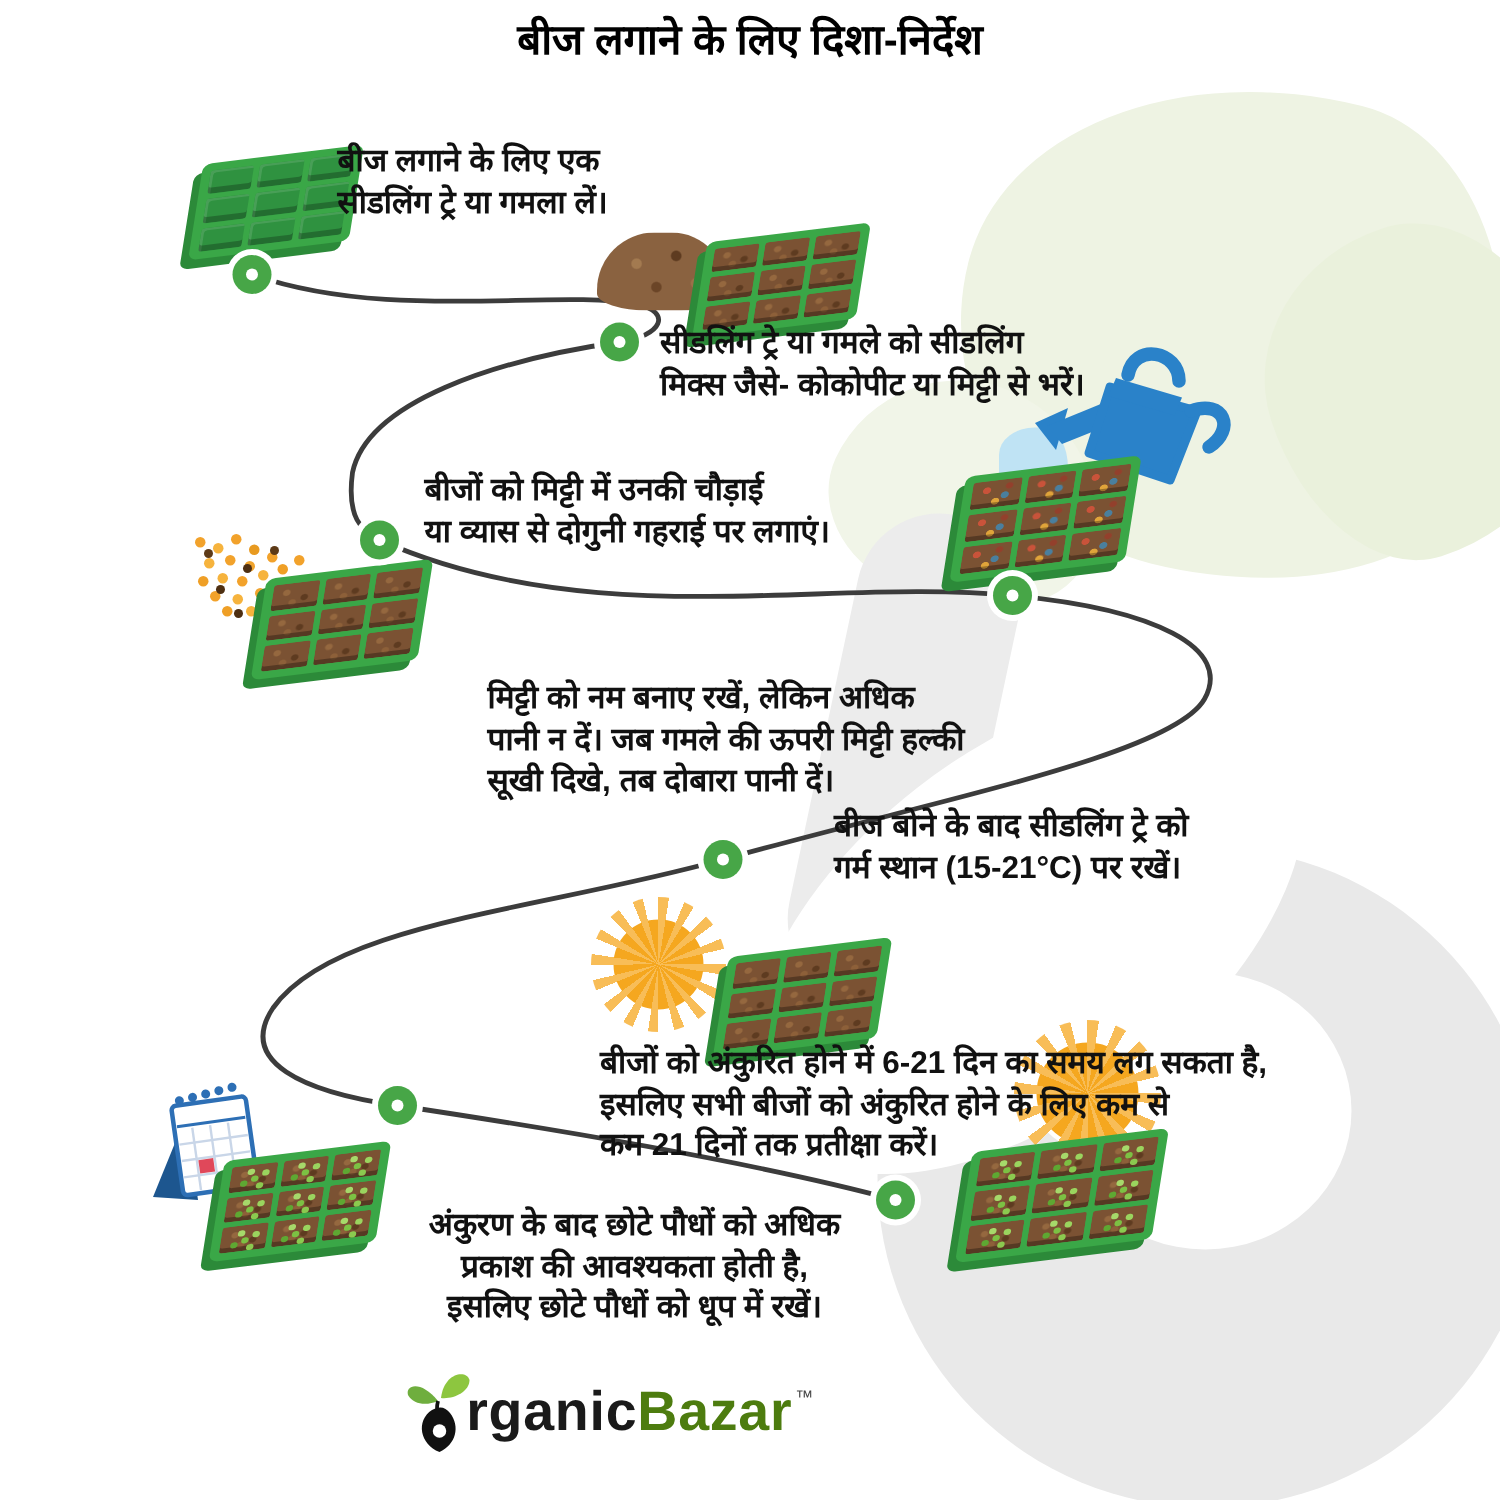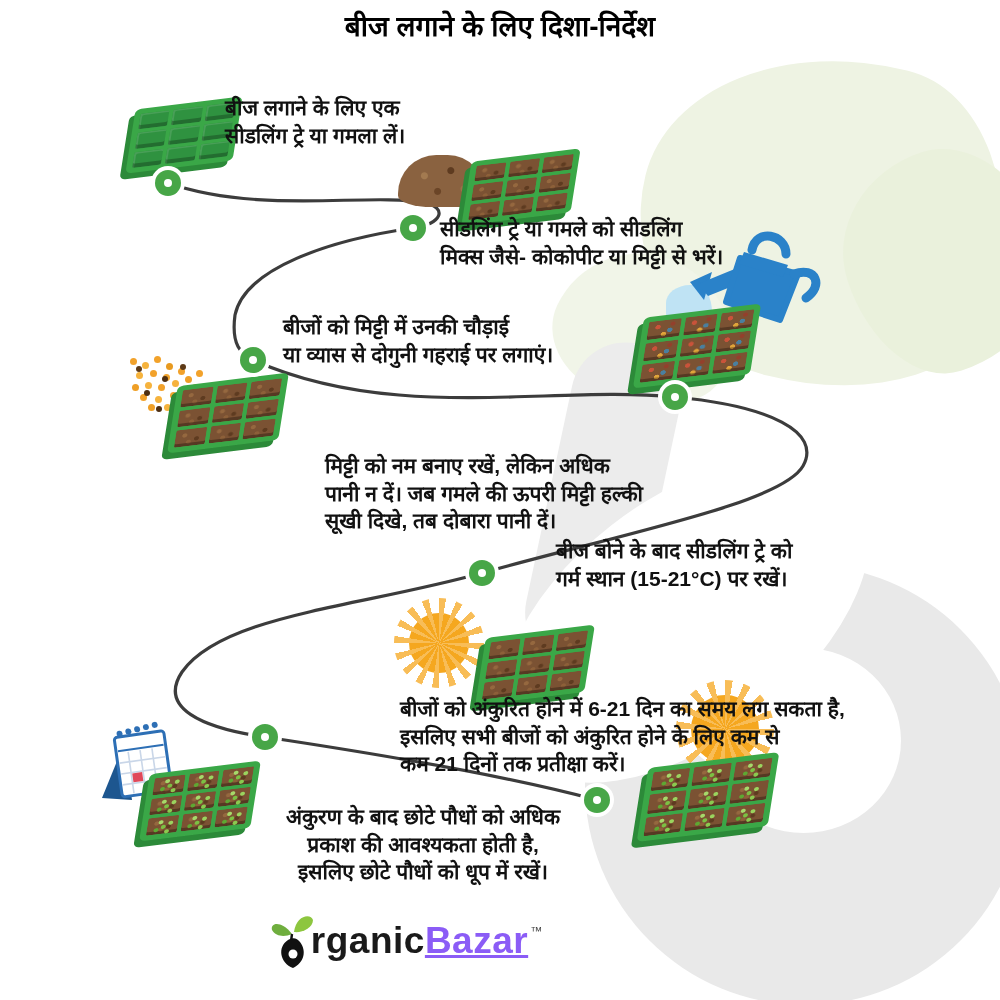--- a/index.html
+++ b/index.html
@@ -84,21 +84,21 @@
   .sun6{left:688px;top:692px;width:68px;height:68px;}
   
   .water{position:absolute;z-index:1;background:#bfe3f4;
       border-radius:60% 40% 50% 50%/40% 60% 55% 45%;}
   
   .icon-svg{position:absolute;z-index:2;}
   
   .logo{position:absolute;left:0;top:910px;width:811px;z-index:4;display:flex;
         justify-content:center;align-items:center;}
   .logo .word{font-size:37px;font-weight:600;letter-spacing:.5px;color:#1a1a1a;}
-  .logo .word-green{color:#8b5cf6;text-decoration:underline;}
+  .logo .word-green{color:#4d7c0f;}
   .logo sup{font-size:12px;color:#444;margin-left:2px;transform:translateY(-10px);}
 </style>
 </head>
 <body>
 
 <div class="canvas">
 
   <div class="deco leaf-tr"></div>
   <div class="deco leaf-tr2"></div>
   <div class="deco leaf-mid"></div>

